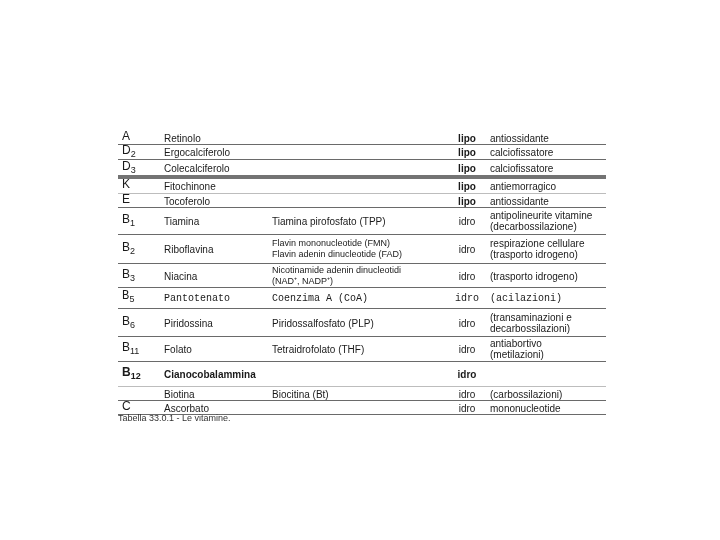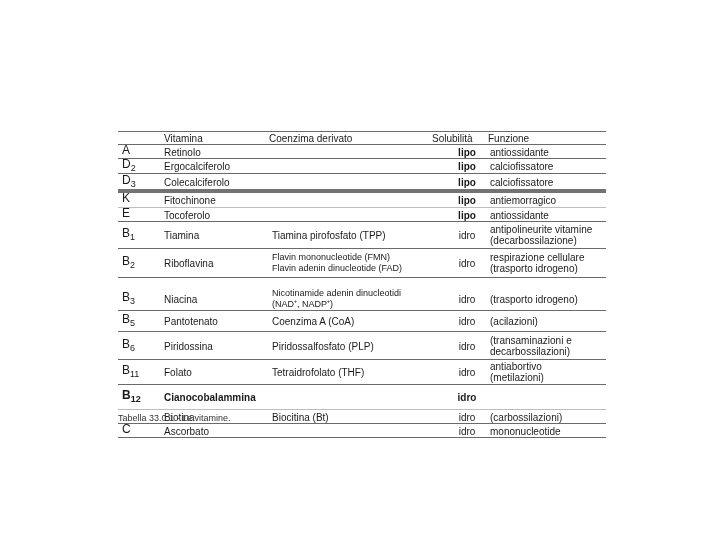--- a/index.html
+++ b/index.html
@@ -23,27 +23,20 @@
   .head .c1 { left: 46px; font-size: 10px; }
   .head .c2 { left: 151px; }
   .head .c3 { left: 314px; width: auto; }
   .head .c4 { left: 370px; }
   .caption { position: absolute; left: 118px; top: 413px; font-size: 9px; color: #333; }
 </style>
 </head>
 <body>
 
 <div class="tbl">
-  <div class="row head">
-    <span class="c c0"></span>
-    <span class="c c1">Vitamina</span>
-    <span class="c c2">Coenzima derivato</span>
-    <span class="c c3">Solubilità</span>
-    <span class="c c4">Funzione</span>
-  </div>
   <div id="rows">
       <div class="row " style="height: 13px;">
         <span class="c c0"><span>A</span><sub></sub></span>
         <span class="c c1">Retinolo</span>
         <span class="c c2"></span>
         <span class="c c3 bold">lipo</span>
         <span class="c c4"><span>antiossidante</span></span>
       </div>
       <div class="row " style="height: 14px;">
         <span class="c c0"><span>D</span><sub>2</sub></span>
@@ -80,28 +73,28 @@
         <span class="c c3">idro</span>
         <span class="c c4"><span>antipolineurite vitamine</span><br><span>(decarbossilazione)</span></span>
       </div>
       <div class="row " style="height: 28px;">
         <span class="c c0"><span>B</span><sub>2</sub></span>
         <span class="c c1">Riboflavina</span>
         <span class="c c2 small"><span>Flavin mononucleotide (FMN)</span><br><span>Flavin adenin dinucleotide (FAD)</span></span>
         <span class="c c3">idro</span>
         <span class="c c4"><span>respirazione cellulare</span><br><span>(trasporto idrogeno)</span></span>
       </div>
-      <div class="row " style="height: 23px; margin-top: 9px;">
+      <div class="row " style="height: 23px;">
         <span class="c c0"><span>B</span><sub>3</sub></span>
         <span class="c c1">Niacina</span>
         <span class="c c2 small"><span>Nicotinamide adenin dinucleotidi</span><br><span>(NAD⁺, NADP⁺)</span></span>
         <span class="c c3">idro</span>
         <span class="c c4"><span>(trasporto idrogeno)</span></span>
       </div>
-      <div class="row " style="height: 20px;">
+      <div class="row " style="height: 20px; font-family: Liberation Mono, monospace;">
         <span class="c c0"><span>B</span><sub>5</sub></span>
         <span class="c c1">Pantotenato</span>
         <span class="c c2"><span>Coenzima A (CoA)</span></span>
         <span class="c c3">idro</span>
         <span class="c c4"><span>(acilazioni)</span></span>
       </div>
       <div class="row " style="height: 27px;">
         <span class="c c0"><span>B</span><sub>6</sub></span>
         <span class="c c1">Piridossina</span>
         <span class="c c2"><span>Piridossalfosfato (PLP)</span></span>

